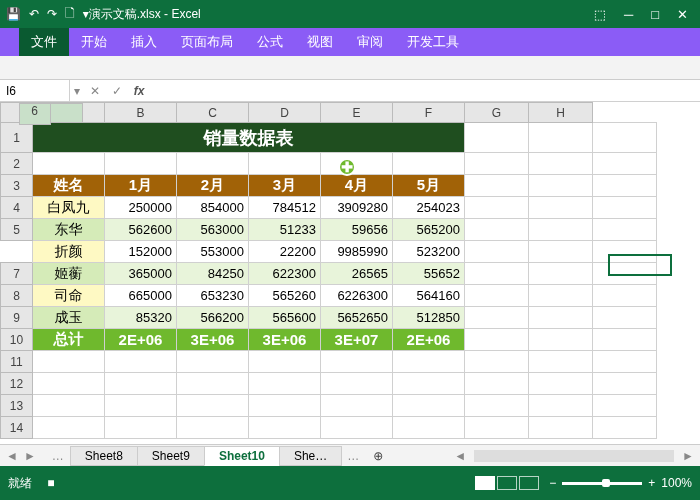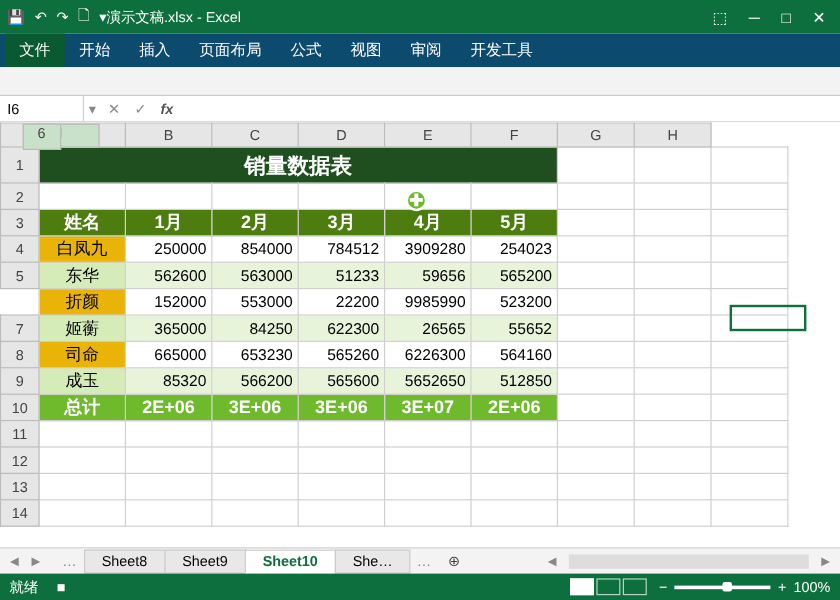--- a/index.html
+++ b/index.html
@@ -3,57 +3,57 @@
 <meta charset="utf-8">
 <style>
 *{box-sizing:border-box;margin:0;padding:0;font-family:"Microsoft YaHei",Arial,sans-serif;font-size:12px}
 body{background:#fff;width:700px;height:500px;overflow:hidden;display:flex;flex-direction:column}
 .titlebar{background:#0d6f3d;height:28px;display:flex;align-items:center;color:#fff;padding:0 0 0 6px}
 .qat{display:flex;gap:8px;align-items:center}
 .qat span{cursor:pointer}
 .title{flex:1;text-align:left;font-size:12px}
 .winctrl{display:flex;gap:18px;align-items:center;padding-right:12px}
 .winctrl span{cursor:pointer;font-size:13px}
-.ribbon{background:#0c4a6e;height:28px;display:flex;align-items:center;padding-left:4px;color:#fff}
+.ribbon{background:#8b5cf6;height:28px;display:flex;align-items:center;padding-left:19px;color:#fff}
 .ribbon .tab{padding:0 12px;height:28px;display:flex;align-items:center;cursor:pointer;font-size:13px}
 .ribbon .file{background:#0a5a31}
 .ribbon .right{margin-left:auto;display:flex;align-items:center;gap:10px;padding-right:10px}
 .share{background:#0a5a31;padding:3px 8px;border-radius:2px}
 .toolbar{height:24px;background:#f3f3f3;border-bottom:1px solid #ccc}
 .fxbar{height:22px;display:flex;align-items:center;border-bottom:1px solid #d0d0d0;background:#fff}
 .namebox{width:70px;border-right:1px solid #d0d0d0;padding:0 6px;height:100%;display:flex;align-items:center}
 .fxbtn{width:22px;text-align:center;color:#888;cursor:pointer}
 .fxbtn.fx{font-style:italic;font-weight:bold;color:#555}
 .fxinput{flex:1;padding:0 6px}
 .grid{flex:1;position:relative;overflow:hidden;background:#fff}
 .sel{position:absolute;left:18px;top:0;width:14px;height:20px;background:#e6e6e6;border-right:1px solid #bbb;border-bottom:1px solid #bbb}
 table{border-collapse:collapse;position:absolute;left:0;top:0}
 th.colh{background:#e6e6e6;border:1px solid #bbb;font-weight:normal;color:#444;height:20px;min-width:64px}
 th.colh.sel{background:#c9e0c9}
 th.rowh{background:#e6e6e6;border:1px solid #bbb;font-weight:normal;color:#444;width:32px;text-align:center;height:22px}
 th.rowh.sel{background:#c9e0c9}
 td{border:1px solid #d0d0d0;height:22px;min-width:64px;text-align:right;padding:0 4px;font-size:13px}
 td.title{background:#1f4e1f;color:#fff;text-align:center;font-size:18px;font-weight:bold;height:30px}
-td.header{background:#4d7c0f;color:#fff;text-align:center;font-weight:bold;font-size:15px}
+td.header{background:#a16207;color:#fff;text-align:center;font-weight:bold;font-size:15px}
 td.empty{background:#fff}
-td.name{background:#eab308;text-align:center;font-size:14px}
+td.name{background:#fef9c3;text-align:center;font-size:14px}
 td.name.odd{background:#d5ebb8}
 td.val{background:#fff}
 td.val.odd{background:#e8f4da}
 td.total{background:#6fb92d;color:#fff;text-align:center;font-weight:bold;font-size:15px}
 .cursor{position:absolute;width:64px;height:22px;border:2px solid #0d6f3d;pointer-events:none}
 .plusicon{position:absolute;background:#6fb92d;width:18px;height:18px;border-radius:50%;border:2px solid #fff;display:flex;align-items:center;justify-content:center;color:#fff;font-weight:bold;font-size:14px}
 .tabs{height:22px;background:#f3f3f3;border-top:1px solid #ccc;display:flex;align-items:center;padding-left:4px}
 .tabs .nav{display:flex;gap:2px;color:#888;padding-right:8px}
 .tabs .nav span{cursor:pointer;padding:0 2px}
 .tabs .sheet{padding:2px 14px;border:1px solid #ccc;background:#e8e8e8;cursor:pointer;font-size:12px;margin-right:-1px}
 .tabs .sheet.active{background:#fff;border-bottom:1px solid #fff;color:#0d6f3d;font-weight:bold}
 .tabs .plus{padding:0 8px;cursor:pointer;color:#444}
 .tabs .right{margin-left:auto;display:flex;align-items:center;padding-right:6px;gap:4px}
-.status{height:22px;background:#0d6f3d;color:#fff;display:flex;align-items:center;padding:0 8px;font-size:11px}
+.status{height:34px;background:#0d6f3d;color:#fff;display:flex;align-items:center;padding:0 8px;font-size:11px}
 .status .left{flex:1}
 .status .views{display:flex;gap:2px;margin-right:10px}
 .status .views span{width:20px;height:14px;border:1px solid #fff;cursor:pointer;opacity:0.7}
 .status .views span.active{background:#fff;opacity:1}
 .zoom{display:flex;align-items:center;gap:6px}
 .zoom .slider{width:80px;height:3px;background:#fff;position:relative}
 .zoom .slider::after{content:"";position:absolute;left:40px;top:-3px;width:8px;height:8px;background:#fff;border-radius:2px}
 </style>
 </head>
 <body>

